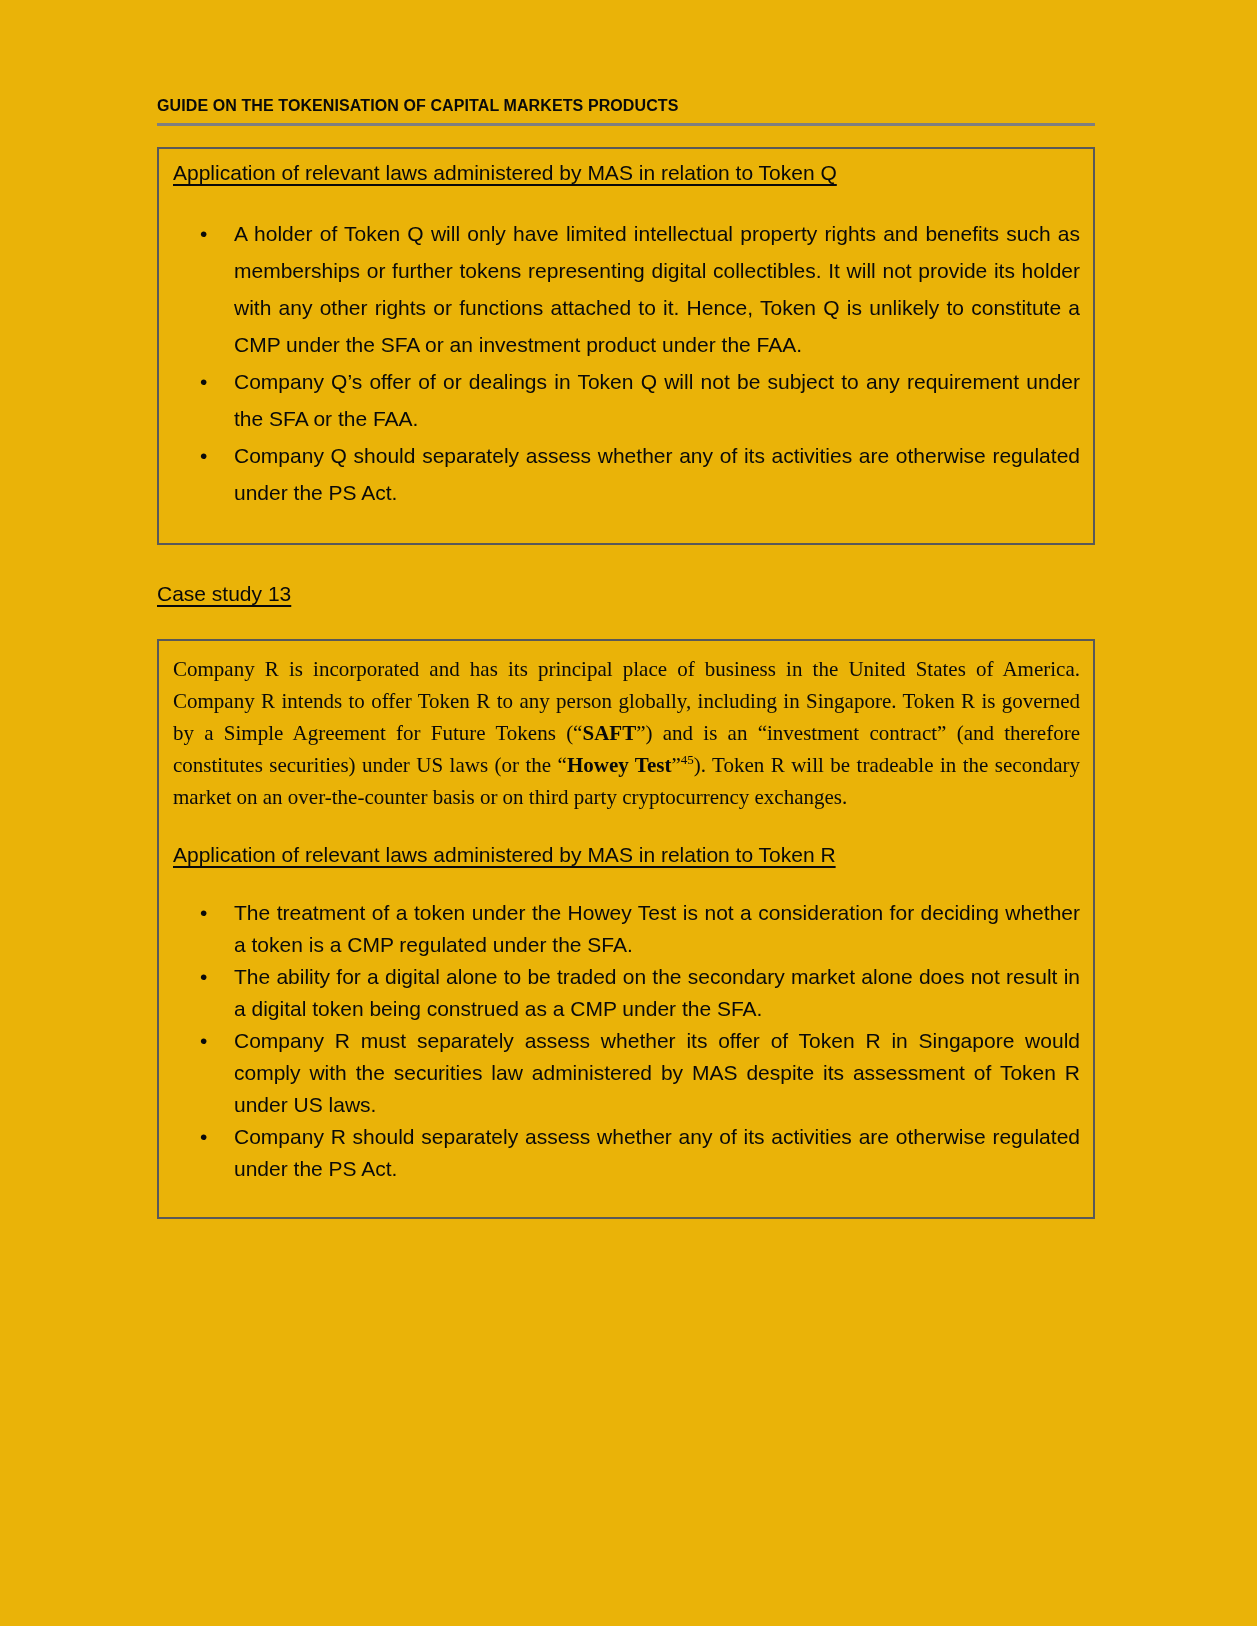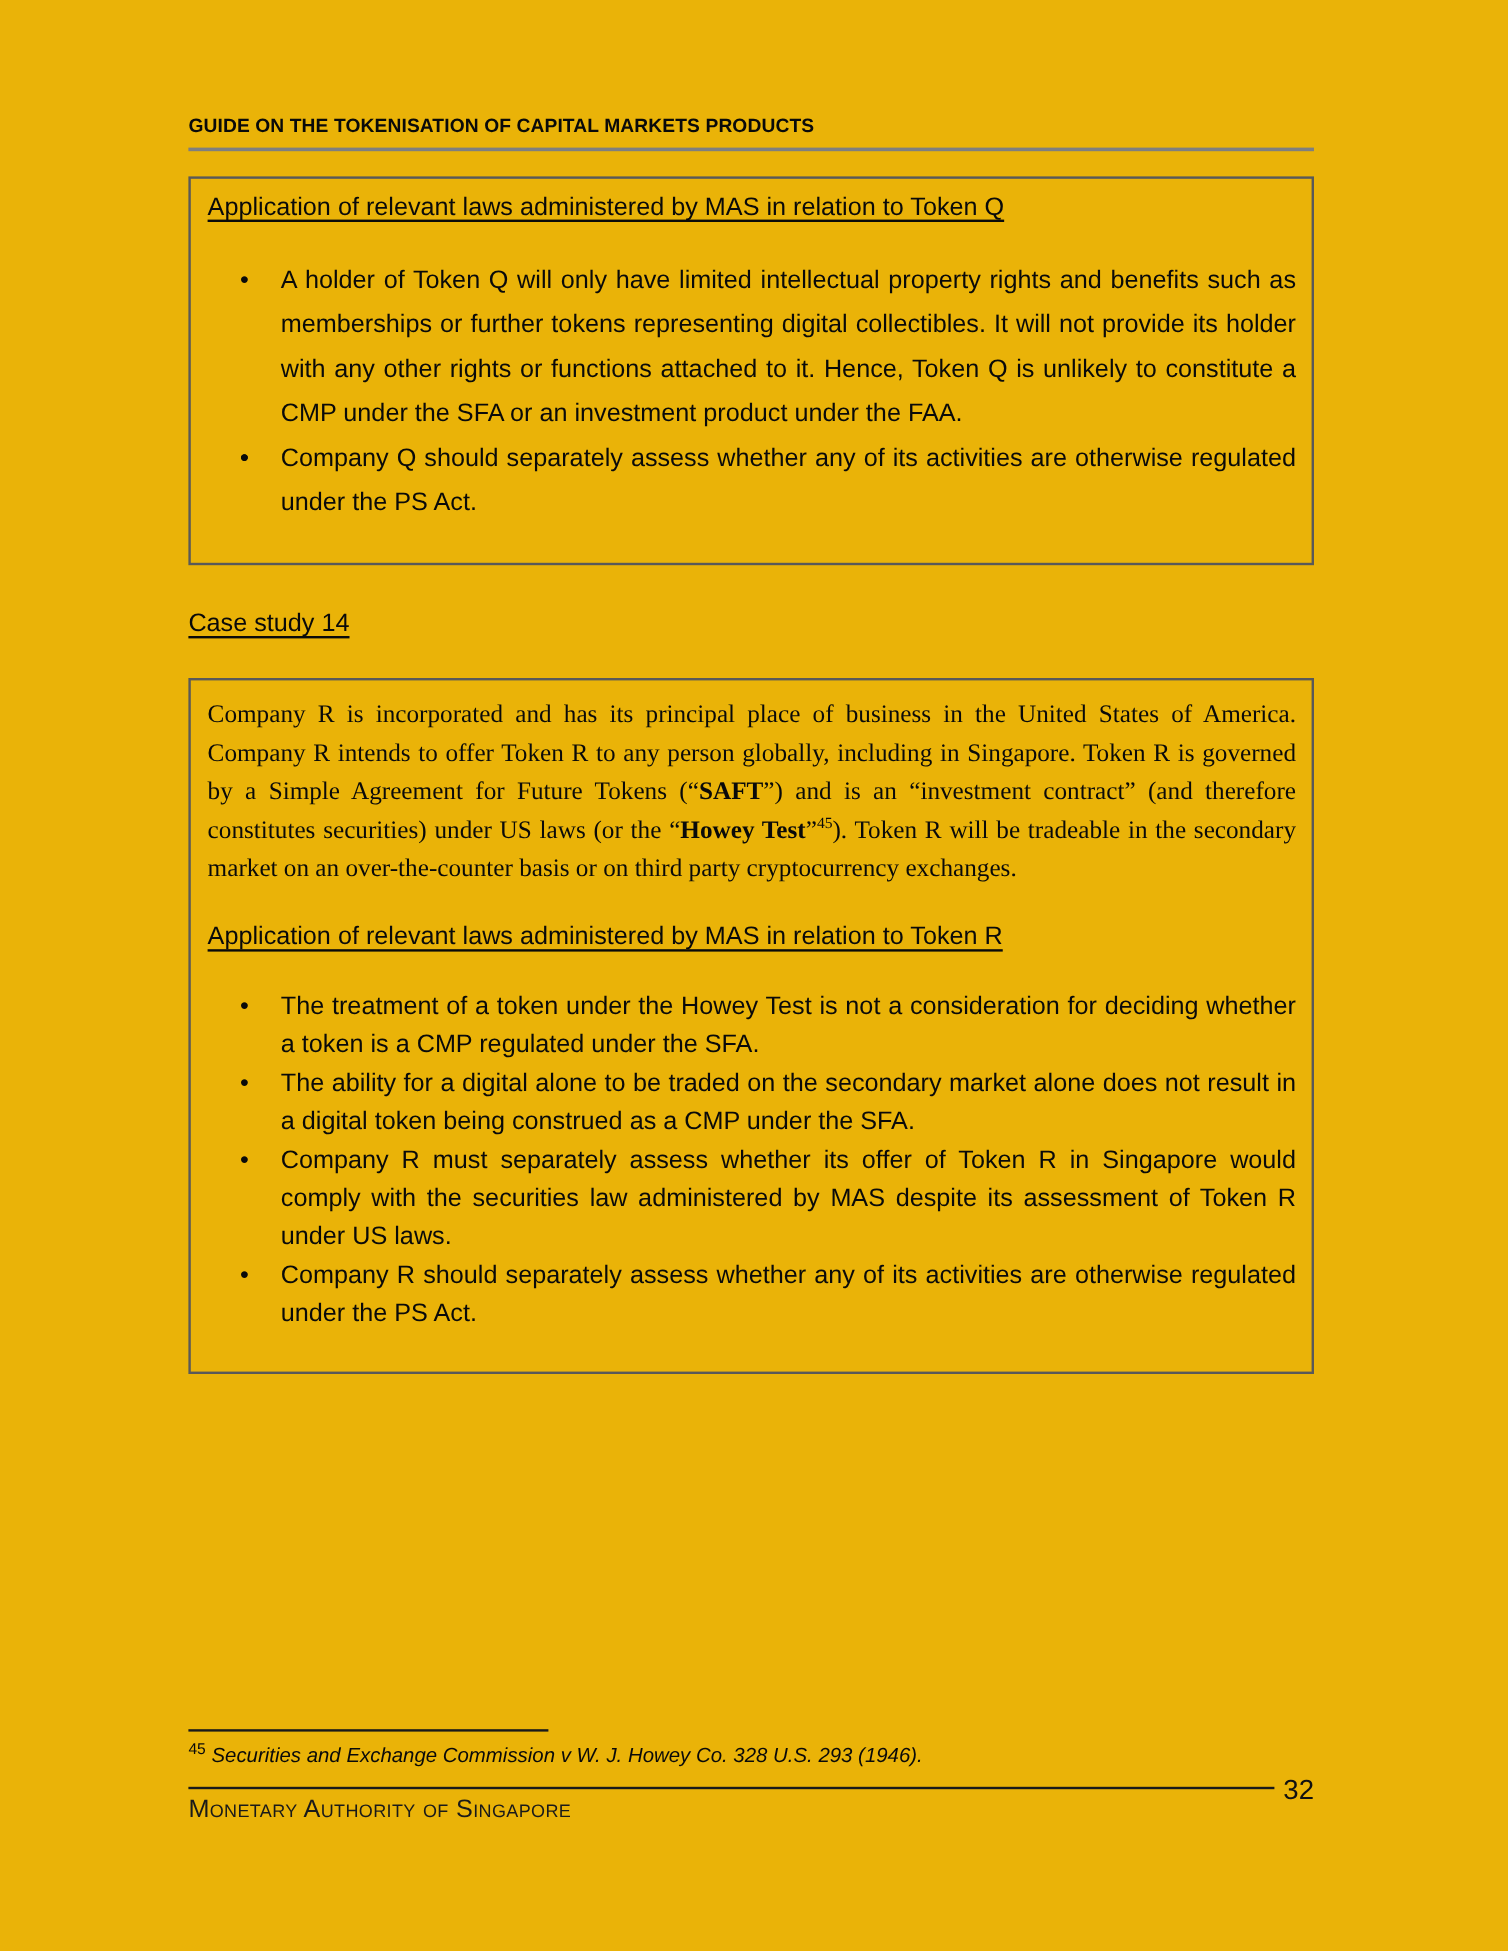--- a/index.html
+++ b/index.html
@@ -119,45 +119,33 @@
 
 <div class="page">
   <div class="content">
 
     <div class="doc-header-title">GUIDE ON THE TOKENISATION OF CAPITAL MARKETS PRODUCTS</div>
 
     <section class="case-box box-q">
       <div class="box-heading">Application of relevant laws administered by MAS in relation to Token Q</div>
       <ul class="bullet-list">
           <li class="bullet-item"><span class="bullet-marker">•</span><span>A holder of Token Q will only have limited intellectual property rights and benefits such as memberships or further tokens representing digital collectibles. It will not provide its holder with any other rights or functions attached to it. Hence, Token Q is unlikely to constitute a CMP under the SFA or an investment product under the FAA.</span></li>
-          <li class="bullet-item"><span class="bullet-marker">•</span></li>
+          <li class="bullet-item"><span class="bullet-marker">•</span><span>Company Q’s offer of or dealings in Token Q will not be subject to any requirement under the SFA or the FAA.</span></li>
           <li class="bullet-item"><span class="bullet-marker">•</span><span>Company Q should separately assess whether any of its activities are otherwise regulated under the PS Act.</span></li>
         </ul>
     </section>
 
-    <h2 class="case-study-heading">Case study 14</h2>
+    <h2 class="case-study-heading">Case study 13</h2>
 
     <section class="case-box box-r">
       <p class="intro-para"><span>Company R is incorporated and has its principal place of business in the United States of America. Company R intends to offer Token R to any person globally, including in Singapore. Token R is governed by a Simple Agreement for Future Tokens (“</span><span class="seg-bold">SAFT</span><span>”) and is an “investment contract” (and therefore constitutes securities) under US laws (or the “</span><span class="seg-bold">Howey Test</span><span>”</span><sup>45</sup><span>). Token R will be tradeable in the secondary market on an over-the-counter basis or on third party cryptocurrency exchanges.</span></p>
       <div class="box-heading">Application of relevant laws administered by MAS in relation to Token R</div>
       <ul class="bullet-list">
           <li class="bullet-item"><span class="bullet-marker">•</span><span>The treatment of a token under the Howey Test is not a consideration for deciding whether a token is a CMP regulated under the SFA.</span></li>
           <li class="bullet-item"><span class="bullet-marker">•</span><span>The ability for a digital alone to be traded on the secondary market alone does not result in a digital token being construed as a CMP under the SFA.</span></li>
           <li class="bullet-item"><span class="bullet-marker">•</span><span>Company R must separately assess whether its offer of Token R in Singapore would comply with the securities law administered by MAS despite its assessment of Token R under US laws.</span></li>
           <li class="bullet-item"><span class="bullet-marker">•</span><span>Company R should separately assess whether any of its activities are otherwise regulated under the PS Act.</span></li>
         </ul>
     </section>
 
   </div>
 
-  <div class="bottom-block">
-    <div class="footnote-separator"></div>
-    <div class="footnote">
-      <sup>45</sup>
-      <span class="fn-text">Securities and Exchange Commission v W. J. Howey Co. 328 U.S. 293 (1946).</span>
-    </div>
-    <div class="page-footer">
-      <div class="footer-rule"></div>
-      <div class="footer-organization">Monetary Authority of Singapore</div>
-      <div class="page-number">32</div>
-    </div>
-  </div>
 </div>
 
 </body></html>

